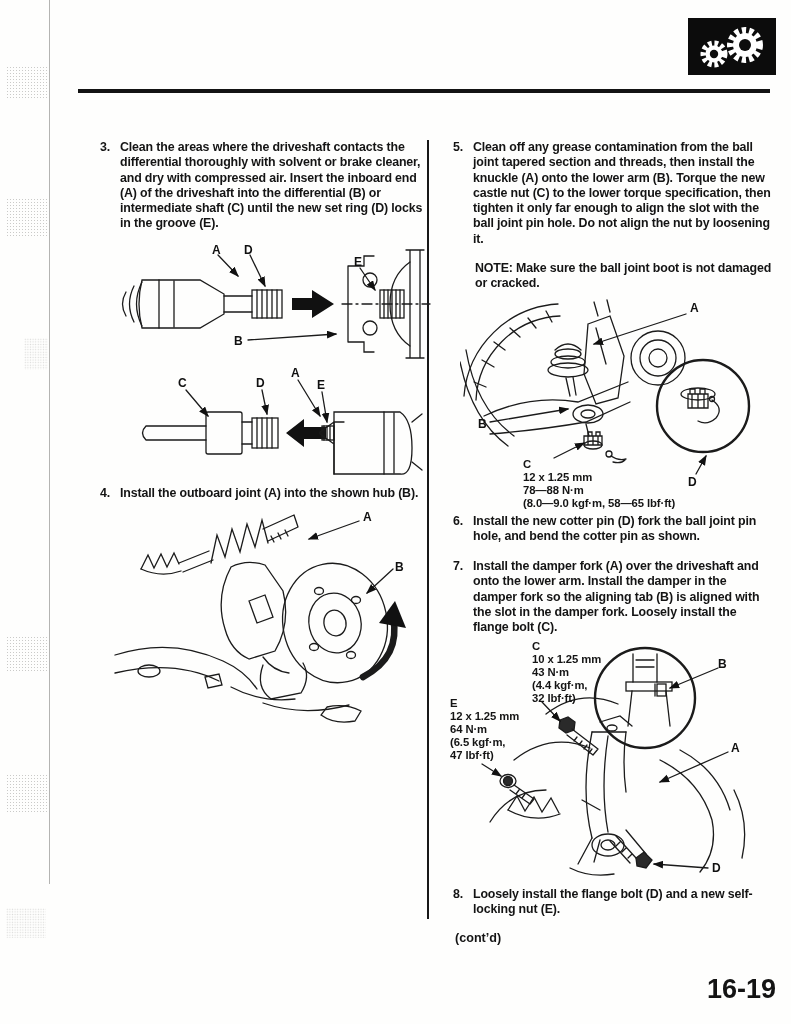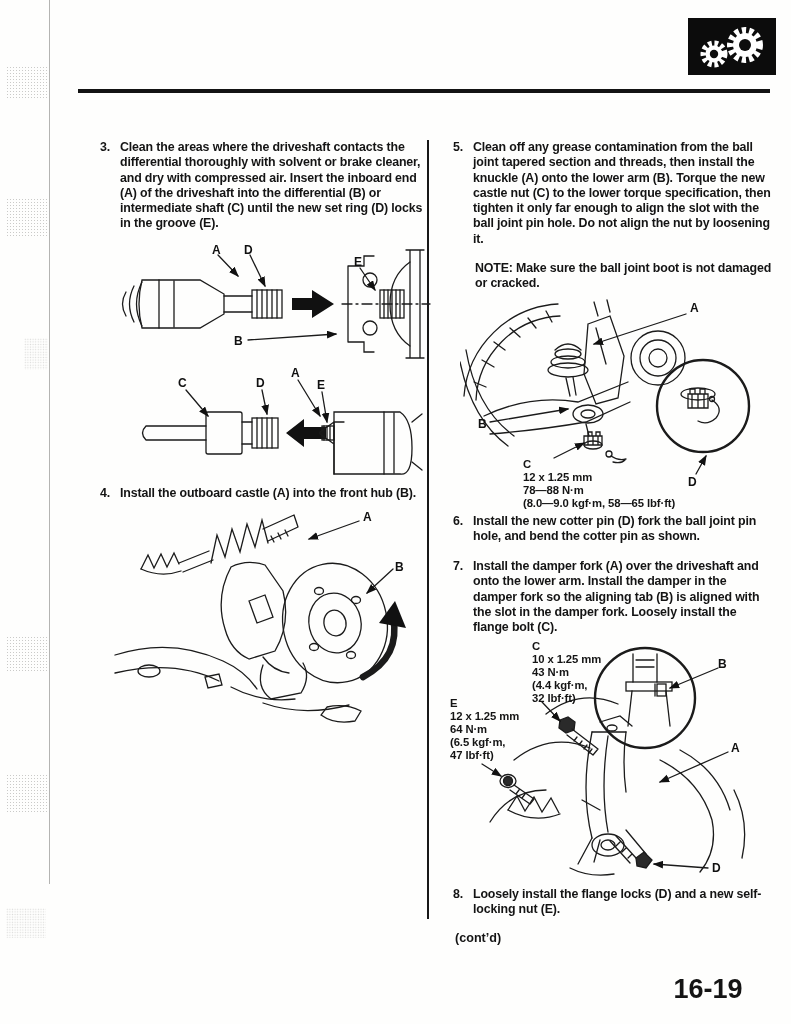--- a/index.html
+++ b/index.html
@@ -17,21 +17,21 @@
   .step .n{width:20px;flex:none;}
   .step .t{flex:1;}
   .note{position:absolute;font-size:12.4px;font-weight:700;line-height:15.3px;letter-spacing:-0.15px;}
   .torque{position:absolute;font-size:11.3px;font-weight:700;line-height:13px;
           white-space:pre-line;letter-spacing:-0.1px;z-index:3;}
   .fig{position:absolute;}
   .fig svg{position:absolute;left:0;top:0;}
   svg text{font:700 12px "Liberation Sans",sans-serif;fill:#101010;letter-spacing:0;}
   .contd{position:absolute;left:455px;top:931px;width:315px;
          font-size:12.6px;font-weight:700;}
-  .pagenum{position:absolute;left:640px;top:974px;width:136px;text-align:center;
+  .pagenum{position:absolute;left:640px;top:974px;width:136px;text-align:right;
            font-size:27px;font-weight:700;}
 </style>
 </head>
 <body>
 
 <div class="page">
 
   <div class="vline-left"></div>
   <div class="noise" style="left:6px;top:66px;width:42px;height:34px;"></div>
   <div class="noise" style="left:6px;top:198px;width:42px;height:38px;"></div>
@@ -128,21 +128,21 @@
       </g>
       <text x="66" y="21">C</text>
       <text x="144" y="21">D</text>
       <text x="179" y="11">A</text>
       <text x="205" y="23">E</text>
     </svg>
   </div>
 
   <div class="step" style="left:100px;top:486px;width:334px;">
     <span class="n">4.</span>
-    <span class="t">Install the outboard castle (A) into the front hub (B).</span>
+    <span class="t">Install the outboard joint (A) into the shown hub (B).</span>
   </div>
 
   <div class="fig" style="left:113px;top:505px;width:322px;height:228px;">
     <svg width="322" height="228" viewBox="0 0 322 228">
       <defs>
           <marker id="ah3" markerWidth="9" markerHeight="8" refX="7" refY="3" orient="auto">
             <path d="M0,0L8,3L0,6z" fill="#111"></path>
           </marker>
         </defs>
       <g stroke="#1b1b1b" stroke-width="1.3" fill="none" stroke-linecap="round">
@@ -294,19 +294,19 @@
 32 lbf·ft)</div>
     <div class="torque" style="left:0px;top:57px;width:90px;">E
 12 x 1.25 mm
 64 N·m
 (6.5 kgf·m,
 47 lbf·ft)</div>
   </div>
 
   <div class="step" style="left:453px;top:887px;width:320px;">
     <span class="n">8.</span>
-    <span class="t">Loosely install the flange locks (D) and a new self-locking nut (E).</span>
+    <span class="t">Loosely install the flange bolt (D) and a new self-locking nut (E).</span>
   </div>
 
   <div class="contd">(cont’d)</div>
   <div class="pagenum">16-19</div>
 
 </div>
 
 </body></html>

